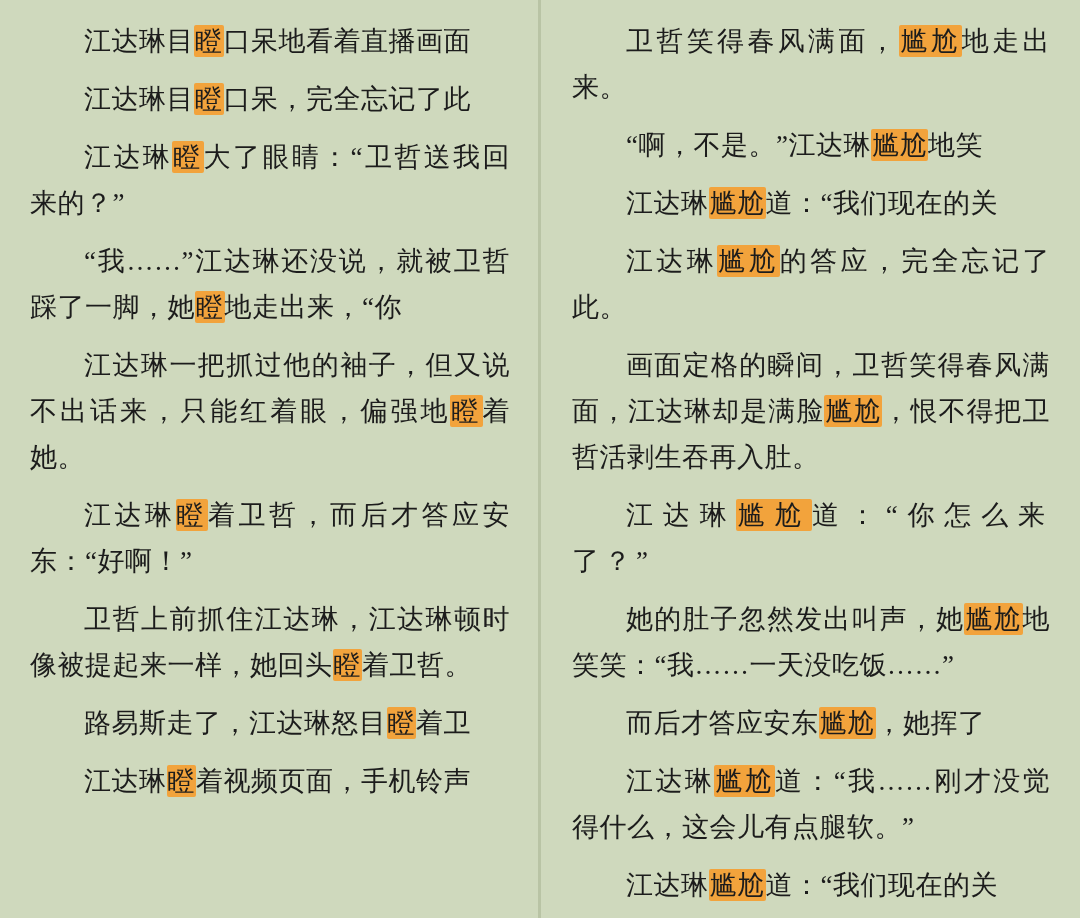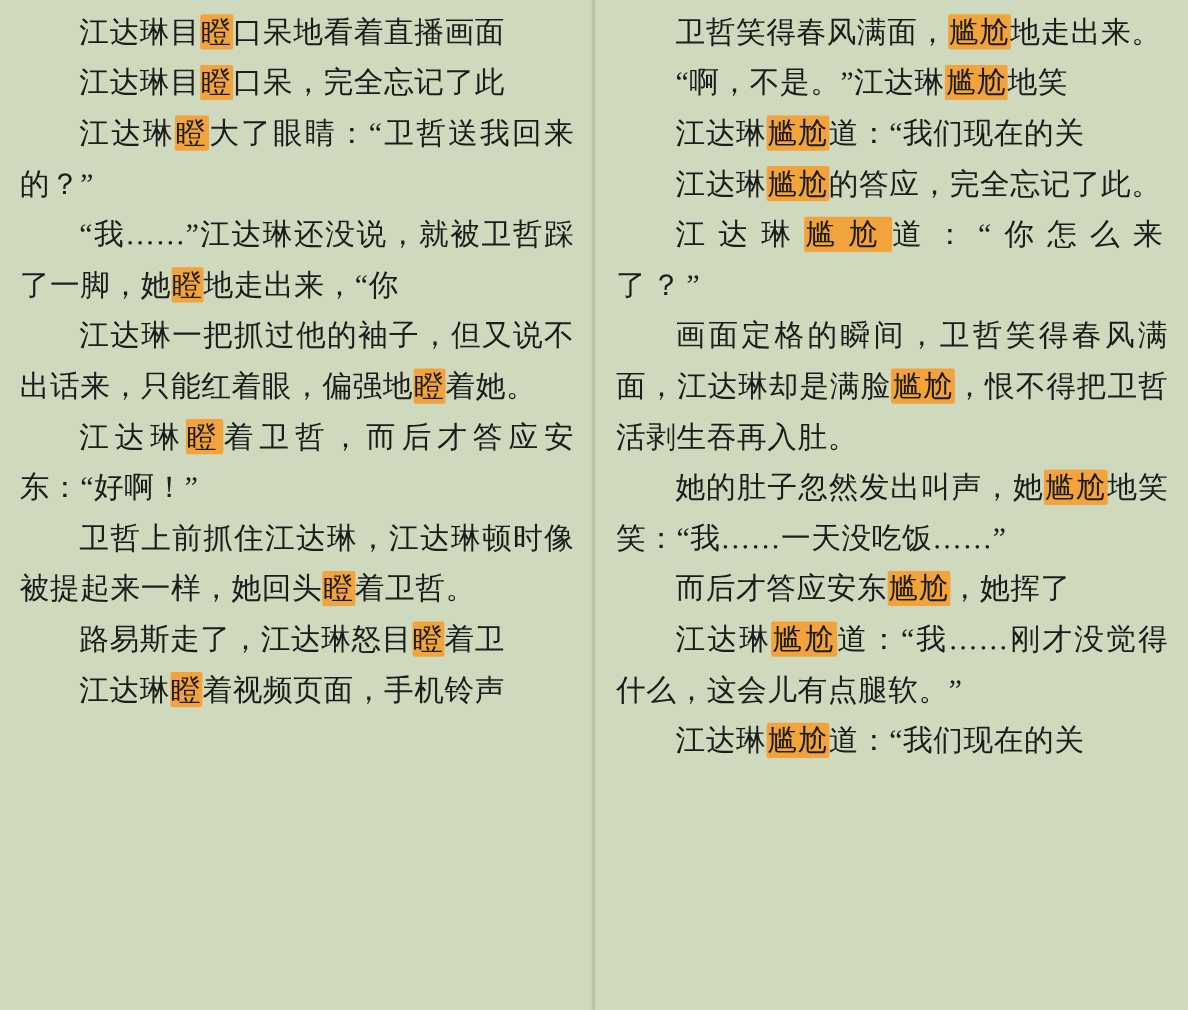--- a/index.html
+++ b/index.html
@@ -41,21 +41,21 @@
     width: 3px;
     height: 918px;
     background: #b9c4a5;
   }
   .para {
     font-size: 27px;
     line-height: 46px;
     color: #1c1c1c;
     text-align: justify;
     text-indent: 2em;
-    margin: 0;
+    margin: 12px;
     letter-spacing: 0.5px;
   }
   .para.spread {
     letter-spacing: 5px;
   }
   .hl {
     background: #f2a33c;
     padding: 1px 1px;
     border-radius: 2px;
   }
@@ -74,20 +74,20 @@
       <p class="para"><span>卫哲上前抓住江达琳，江达琳顿时像被提起来一样，她回头</span><span class="hl">瞪</span><span>着卫哲。</span></p>
       <p class="para"><span>路易斯走了，江达琳怒目</span><span class="hl">瞪</span><span>着卫</span></p>
       <p class="para"><span>江达琳</span><span class="hl">瞪</span><span>着视频页面，手机铃声</span></p>
     </div>
   <div class="divider"></div>
   <div class="column col-right">
       <p class="para"><span>卫哲笑得春风满面，</span><span class="hl">尴尬</span><span>地走出来。</span></p>
       <p class="para"><span>“啊，不是。”江达琳</span><span class="hl">尴尬</span><span>地笑</span></p>
       <p class="para"><span>江达琳</span><span class="hl">尴尬</span><span>道：“我们现在的关</span></p>
       <p class="para"><span>江达琳</span><span class="hl">尴尬</span><span>的答应，完全忘记了此。</span></p>
+      <p class="para"><span>画面定格的瞬间，卫哲笑得春风满面，江达琳却是满脸</span><span class="hl">尴尬</span><span>，恨不得把卫哲活剥生吞再入肚。</span></p>
       <p class="para spread"><span>江达琳</span><span class="hl">尴尬</span><span>道：“你怎么来了？”</span></p>
-      <p class="para"><span>画面定格的瞬间，卫哲笑得春风满面，江达琳却是满脸</span><span class="hl">尴尬</span><span>，恨不得把卫哲活剥生吞再入肚。</span></p>
       <p class="para"><span>她的肚子忽然发出叫声，她</span><span class="hl">尴尬</span><span>地笑笑：“我……一天没吃饭……”</span></p>
       <p class="para"><span>而后才答应安东</span><span class="hl">尴尬</span><span>，她挥了</span></p>
       <p class="para"><span>江达琳</span><span class="hl">尴尬</span><span>道：“我……刚才没觉得什么，这会儿有点腿软。”</span></p>
       <p class="para"><span>江达琳</span><span class="hl">尴尬</span><span>道：“我们现在的关</span></p>
     </div>
 </div>
 
 </body></html>

